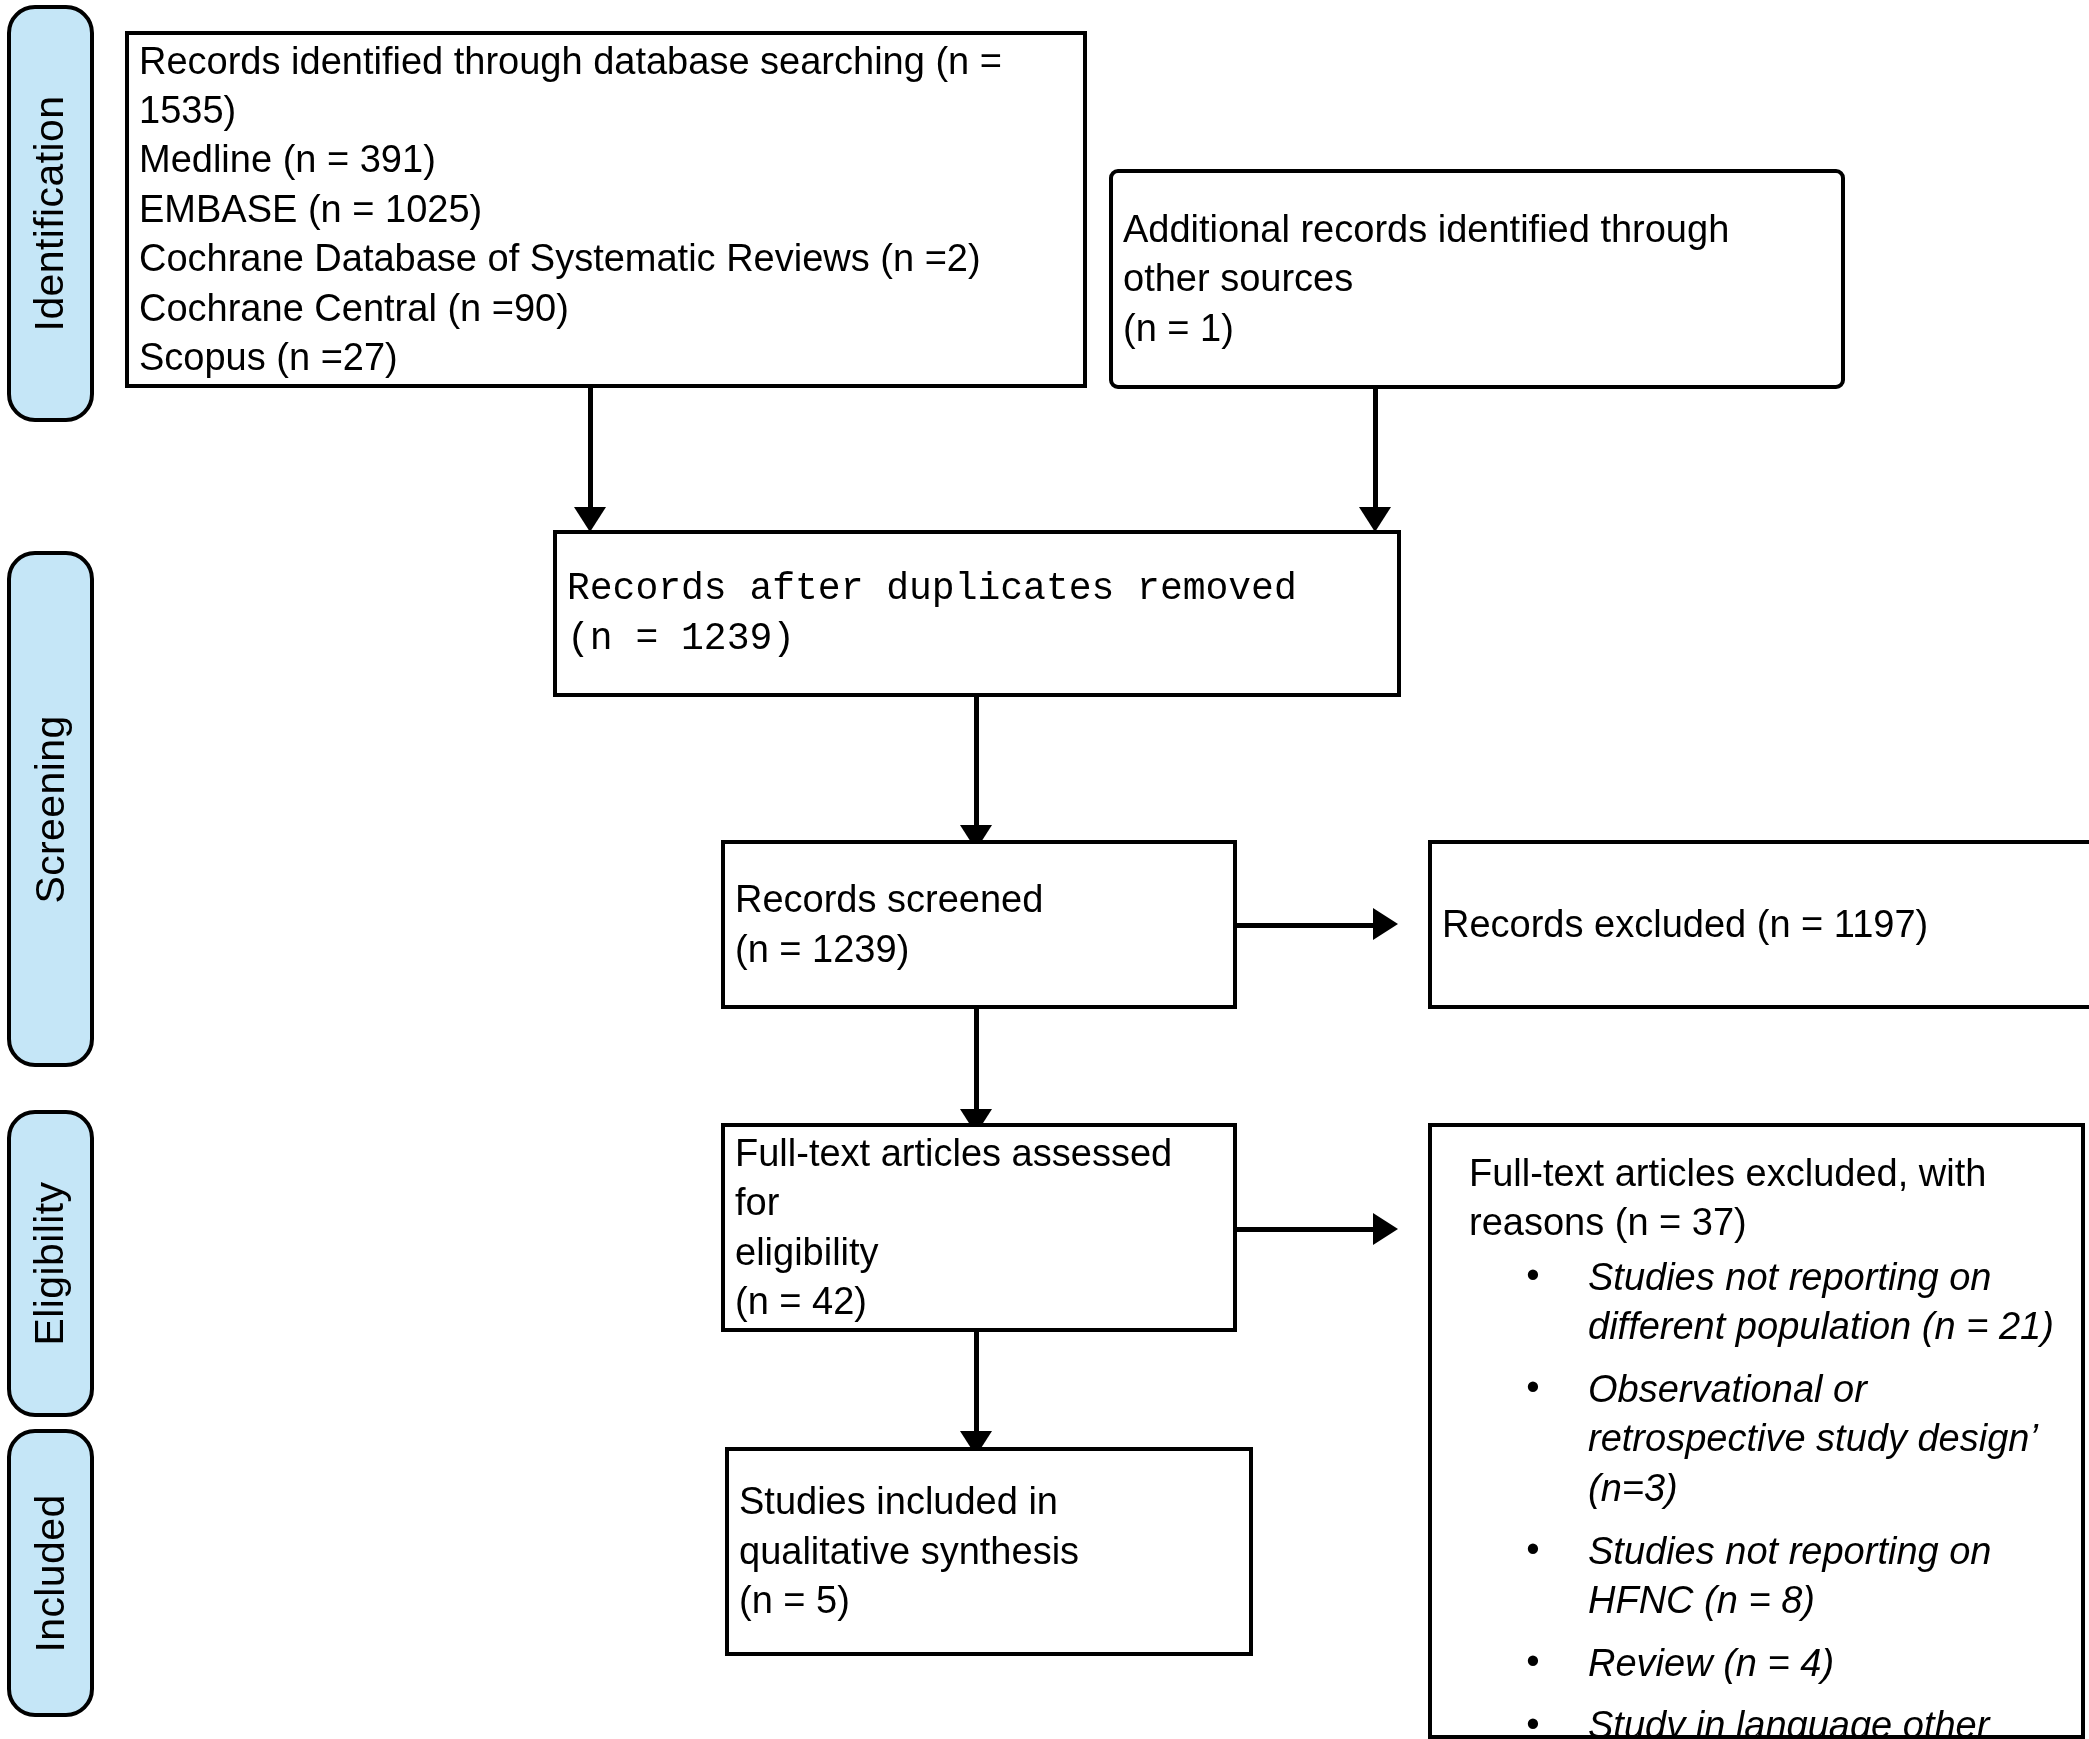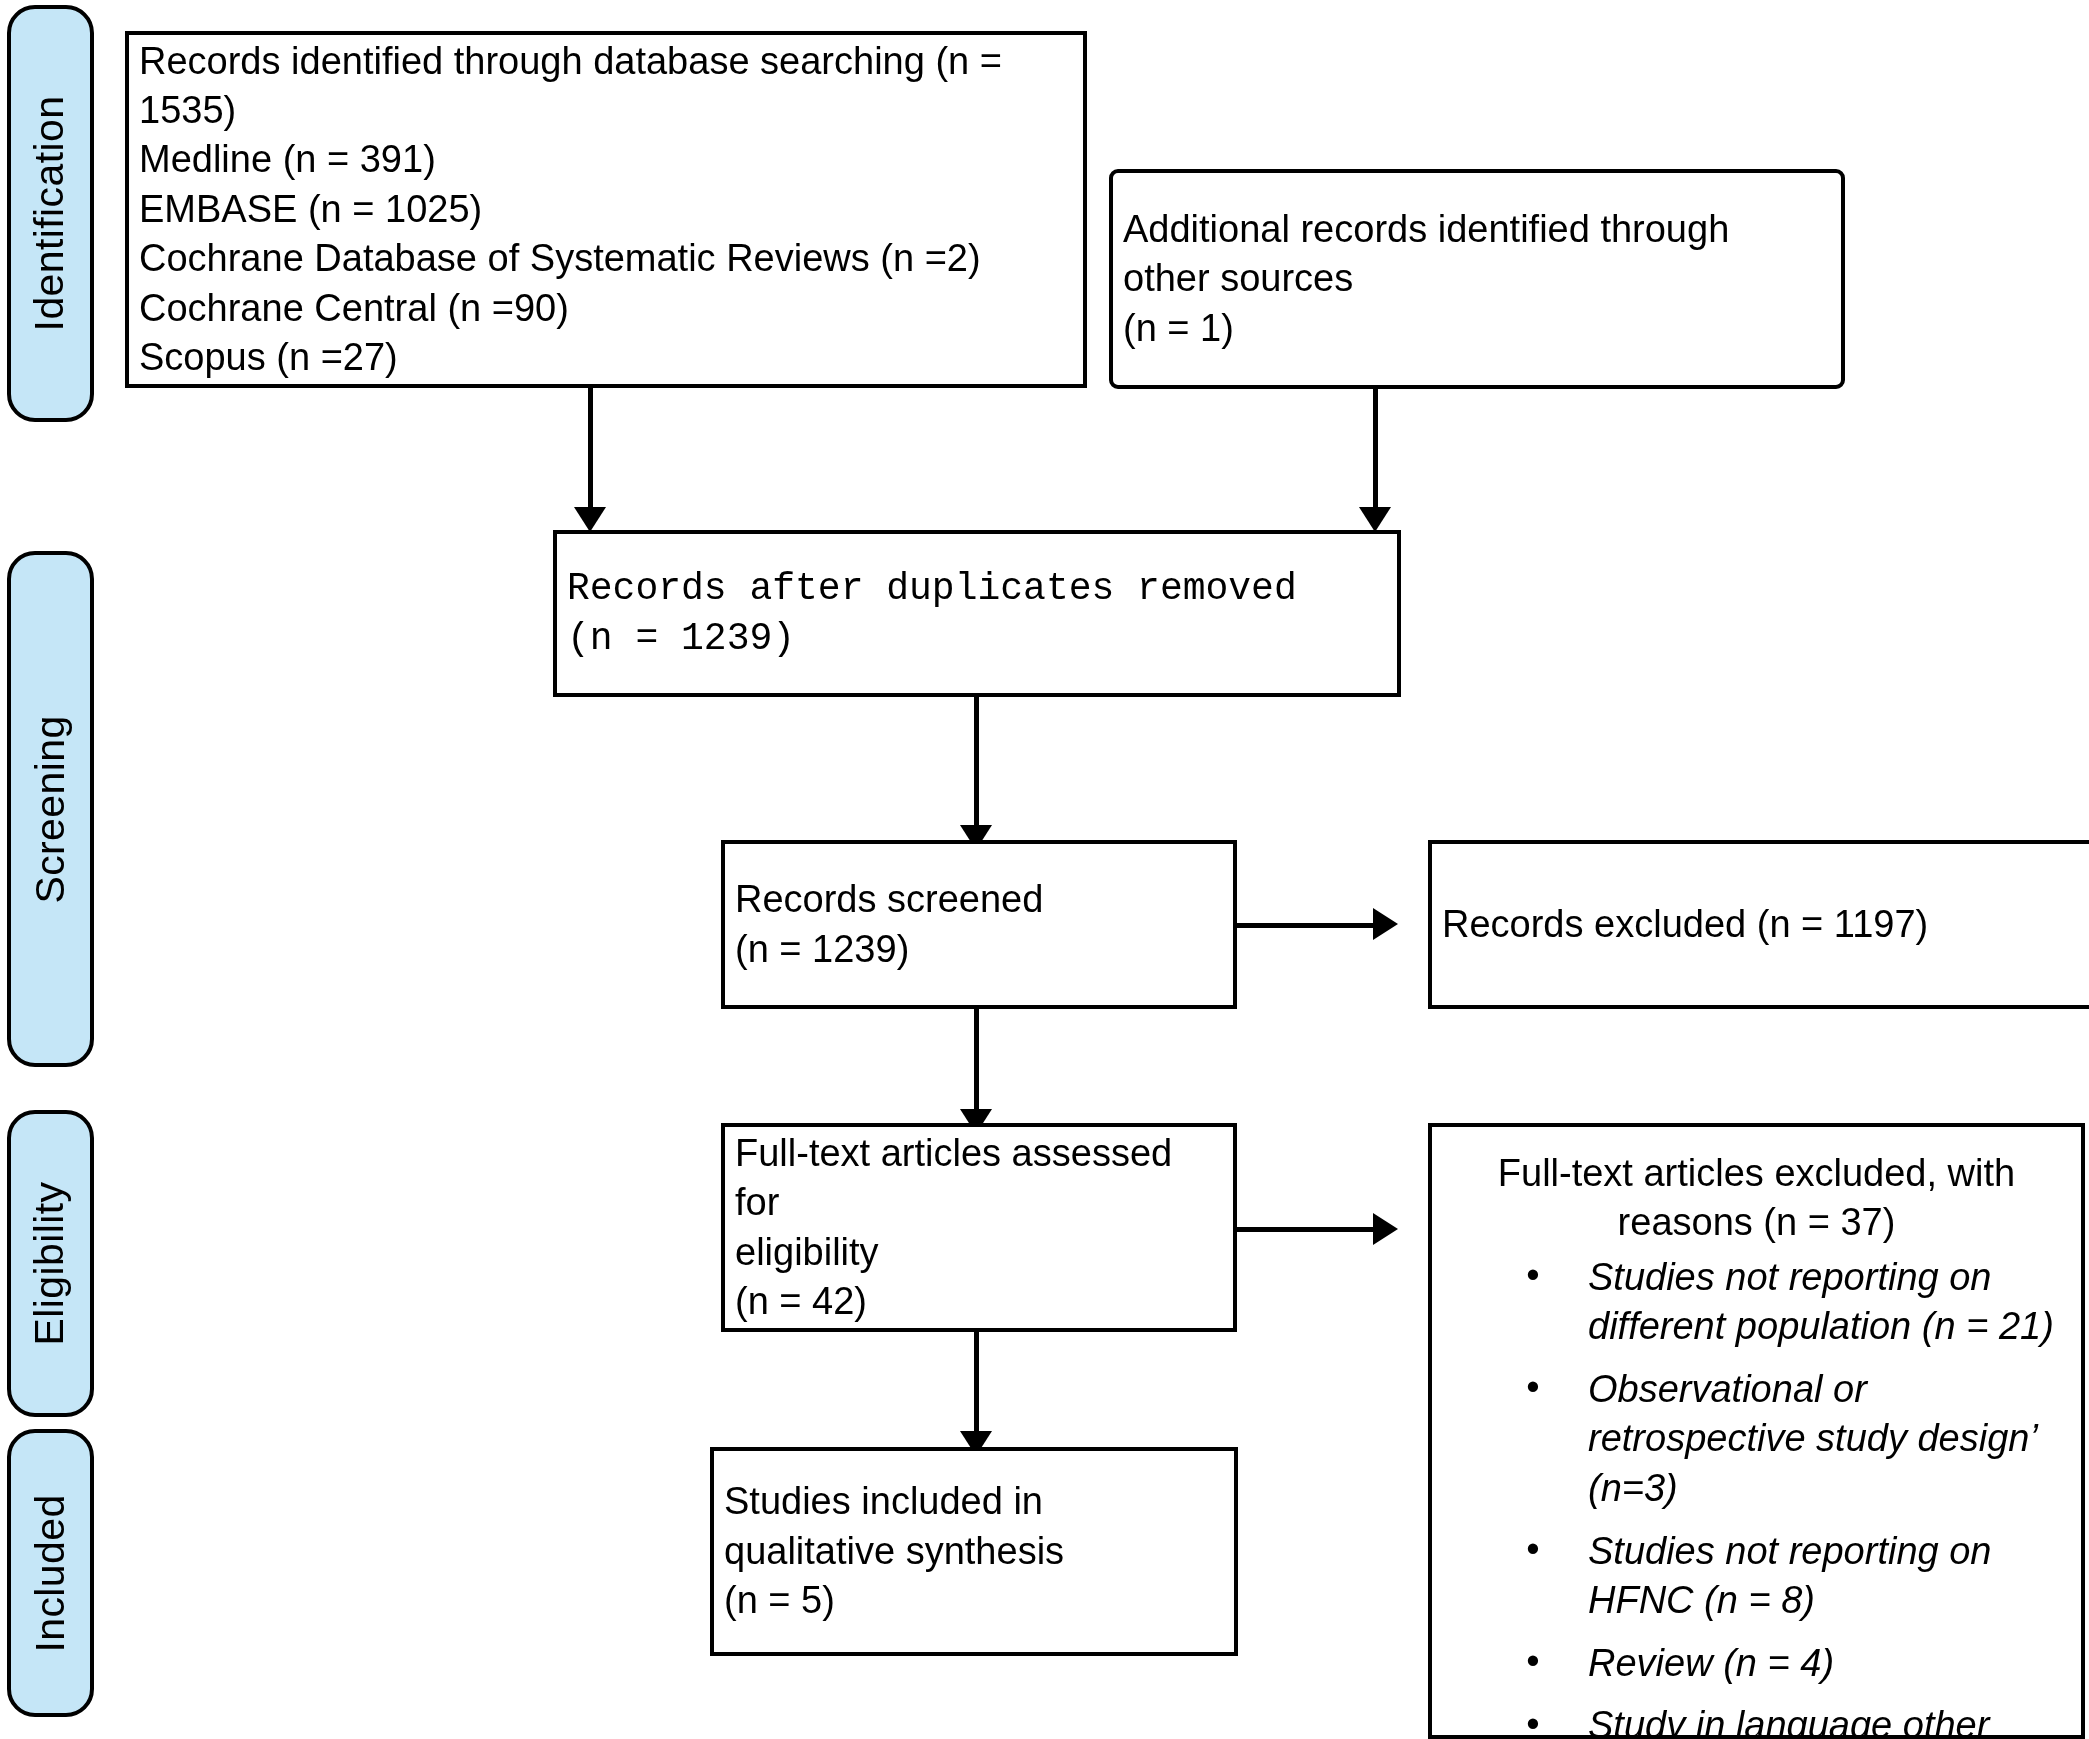--- a/index.html
+++ b/index.html
@@ -54,21 +54,20 @@
     text-align: left;
     font-size: 38px;
     line-height: 1.30;
     padding: 0 10px;
   }
   .pbox.align-middle { justify-content: center; }
   .pbox.align-top { justify-content: flex-start; }
 
   
   .reasons-head {
-    text-align: center;
     font-size: 38px;
     line-height: 1.30;
     padding: 0 37px;
   }
   ul.reasons {
     margin: 5px 0 0 0;
     padding: 0 22px 0 94px;
     list-style: none;
   }
   ul.reasons li {
@@ -198,20 +197,20 @@
       <li>Observational or retrospective study design’ (n=3)</li>
       <li>Studies not reporting on HFNC (n = 8)</li>
       <li>Review (n = 4)</li>
       <li>Study in language other than English (n=1)</li>
     </ul>
   </div>
 
   <div class="vline" style="left:974px; top:1332px; height:104px;"></div>
   <div class="arrow-down" style="left:960px; top:1431px;"></div>
 
-  <div class="pbox align-middle" style="left:710px; top:1447px; width:528px; height:209px;">
+  <div class="pbox align-middle" style="left:725px; top:1447px; width:528px; height:209px;">
     <div class="line">Studies included in</div>
     <div class="line">qualitative synthesis</div>
     <div class="line">(n = 5)</div>
   </div>
 
 </div>
 
 
 </body></html>

